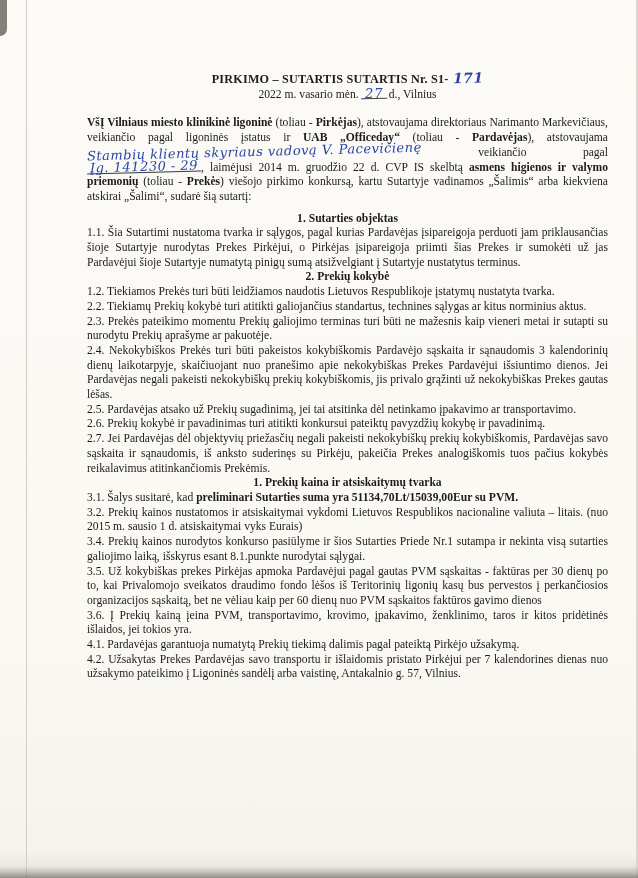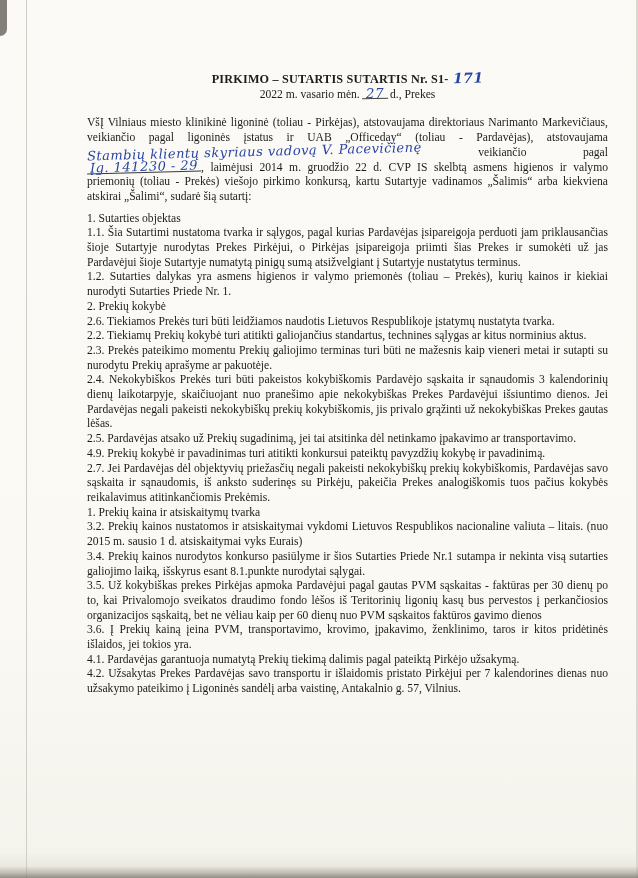--- a/index.html
+++ b/index.html
@@ -39,22 +39,22 @@
   }
   .dateline{
     margin:1px 0 0 0;text-align:center;font-size:11.6px;
   }
   .doc-body{margin-top:14px;}
   .doc-body .section{margin:0;}
   .doc-body .section.gap{margin-bottom:7px;}
   .para{
     margin:0;text-align:justify;
   }
-  .heading{font-weight:normal;text-align:left;}
-  .b{font-weight:normal;}
+  .heading{font-weight:bold;text-align:center;}
+  .b{font-weight:bold;}
   .hw{
     font-family:"DejaVu Serif",serif;
     font-style:italic;
     color:#2744a4;
     font-size:13px;
     letter-spacing:.5px;
     display:inline-block;
     transform:rotate(-1.5deg);
     line-height:10px;
   }
@@ -66,43 +66,43 @@
 <body>
 
 <div class="scan-page">
   <div class="margin-line"></div>
   <div class="right-edge"></div>
   <div class="corner-mark"></div>
 
   <div class="content">
     <p class="title"><span>PIRKIMO – SUTARTIS SUTARTIS Nr. S1-</span><span class="hw hw-title">171</span></p>
 
-    <p class="dateline"><span>2022 m. vasario mėn.</span><span class="hw hw-day">27</span><span>d., Prekes</span></p>
+    <p class="dateline"><span>2022 m. vasario mėn.</span><span class="hw hw-day">27</span><span>d., Vilnius</span></p>
 
     <div class="doc-body">
         <div class="section gap">
           <p class="para"><span class="b">VšĮ Vilniaus miesto klinikinė ligoninė</span><span> (toliau - </span><span class="b">Pirkėjas</span><span>), atstovaujama direktoriaus Narimanto Markevičiaus, veikiančio pagal ligoninės įstatus ir </span><span class="b">UAB „Officeday“</span><span> (toliau - </span><span class="b">Pardavėjas</span><span>), atstovaujama </span><span class="hw">Stambių klientų skyriaus vadovą V. Pacevičienę</span><span> veikiančio pagal </span><span class="hw u">Įg. 141230 - 29</span><span>, laimėjusi 2014 m. gruodžio 22 d. CVP IS skelbtą </span><span class="b">asmens higienos ir valymo priemonių</span><span> (toliau - </span><span class="b">Prekės</span><span>) viešojo pirkimo konkursą, kartu Sutartyje vadinamos „Šalimis“ arba kiekviena atskirai „Šalimi“, sudarė šią sutartį:</span></p>
         </div>
         <div class="section">
           <p class="para heading">1. Sutarties objektas</p>
           <p class="para"><span>1.1. Šia Sutartimi nustatoma tvarka ir sąlygos, pagal kurias Pardavėjas įsipareigoja perduoti jam priklausančias šioje Sutartyje nurodytas Prekes Pirkėjui, o Pirkėjas įsipareigoja priimti šias Prekes ir sumokėti už jas Pardavėjui šioje Sutartyje numatytą pinigų sumą atsižvelgiant į Sutartyje nustatytus terminus.</span></p>
-          <p class="para"><span>1.2. Sutarties dalykas yra </span><span class="b">asmens higienos ir valymo priemonės</span><span> (toliau – </span><span class="b">Prekės</span><span>), kurių kainos ir kiekiai nurodyti Sutarties Priede Nr. 1.</span></p>
         </div>
         <div class="section">
           <p class="para heading">2. Prekių kokybė</p>
-          <p class="para"><span>2.6. Tiekiamos Prekės turi būti leidžiamos naudotis Lietuvos Respublikoje įstatymų nustatyta tvarka.</span></p>
+          <p class="para"><span>1.2. Tiekiamos Prekės turi būti leidžiamos naudotis Lietuvos Respublikoje įstatymų nustatyta tvarka.</span></p>
           <p class="para"><span>2.2. Tiekiamų Prekių kokybė turi atitikti galiojančius standartus, technines sąlygas ar kitus norminius aktus.</span></p>
           <p class="para"><span>2.3. Prekės pateikimo momentu Prekių galiojimo terminas turi būti ne mažesnis kaip vieneri metai ir sutapti su nurodytu Prekių aprašyme ar pakuotėje.</span></p>
           <p class="para"><span>2.4. Nekokybiškos Prekės turi būti pakeistos kokybiškomis Pardavėjo sąskaita ir sąnaudomis 3 kalendorinių dienų laikotarpyje, skaičiuojant nuo pranešimo apie nekokybiškas Prekes Pardavėjui išsiuntimo dienos. Jei Pardavėjas negali pakeisti nekokybiškų prekių kokybiškomis, jis privalo grąžinti už nekokybiškas Prekes gautas lėšas.</span></p>
           <p class="para"><span>2.5. Pardavėjas atsako už Prekių sugadinimą, jei tai atsitinka dėl netinkamo įpakavimo ar transportavimo.</span></p>
-          <p class="para"><span>4.9. Prekių kokybė ir pavadinimas turi atitikti konkursui pateiktų pavyzdžių kokybę ir pavadinimą.</span></p>
+          <p class="para"><span>2.6. Prekių kokybė ir pavadinimas turi atitikti konkursui pateiktų pavyzdžių kokybę ir pavadinimą.</span></p>
           <p class="para"><span>2.7. Jei Pardavėjas dėl objektyvių priežasčių negali pakeisti nekokybiškų prekių kokybiškomis, Pardavėjas savo sąskaita ir sąnaudomis, iš anksto suderinęs su Pirkėju, pakeičia Prekes analogiškomis tuos pačius kokybės reikalavimus atitinkančiomis Prekėmis.</span></p>
         </div>
         <div class="section">
           <p class="para heading">1. Prekių kaina ir atsiskaitymų tvarka</p>
+          <p class="para"><span>3.1. Šalys susitarė, kad </span><span class="b">preliminari Sutarties suma yra 51134,70Lt/15039,00Eur su PVM.</span></p>
           <p class="para"><span>3.2. Prekių kainos nustatomos ir atsiskaitymai vykdomi Lietuvos Respublikos nacionaline valiuta – litais. (nuo 2015 m. sausio 1 d. atsiskaitymai vyks Eurais)</span></p>
           <p class="para"><span>3.4. Prekių kainos nurodytos konkurso pasiūlyme ir šios Sutarties Priede Nr.1 sutampa ir nekinta visą sutarties galiojimo laiką, išskyrus esant 8.1.punkte nurodytai sąlygai.</span></p>
           <p class="para"><span>3.5. Už kokybiškas prekes Pirkėjas apmoka Pardavėjui pagal gautas PVM sąskaitas - faktūras per 30 dienų po to, kai Privalomojo sveikatos draudimo fondo lėšos iš Teritorinių ligonių kasų bus pervestos į perkančiosios organizacijos sąskaitą, bet ne vėliau kaip per 60 dienų nuo PVM sąskaitos faktūros gavimo dienos</span></p>
           <p class="para"><span>3.6. Į Prekių kainą įeina PVM, transportavimo, krovimo, įpakavimo, ženklinimo, taros ir kitos pridėtinės išlaidos, jei tokios yra.</span></p>
         </div>
         <div class="section">
           <p class="para"><span>4.1. Pardavėjas garantuoja numatytą Prekių tiekimą dalimis pagal pateiktą Pirkėjo užsakymą.</span></p>
           <p class="para"><span>4.2. Užsakytas Prekes Pardavėjas savo transportu ir išlaidomis pristato Pirkėjui per 7 kalendorines dienas nuo užsakymo pateikimo į Ligoninės sandėlį arba vaistinę, Antakalnio g. 57, Vilnius.</span></p>
         </div>
       </div>

